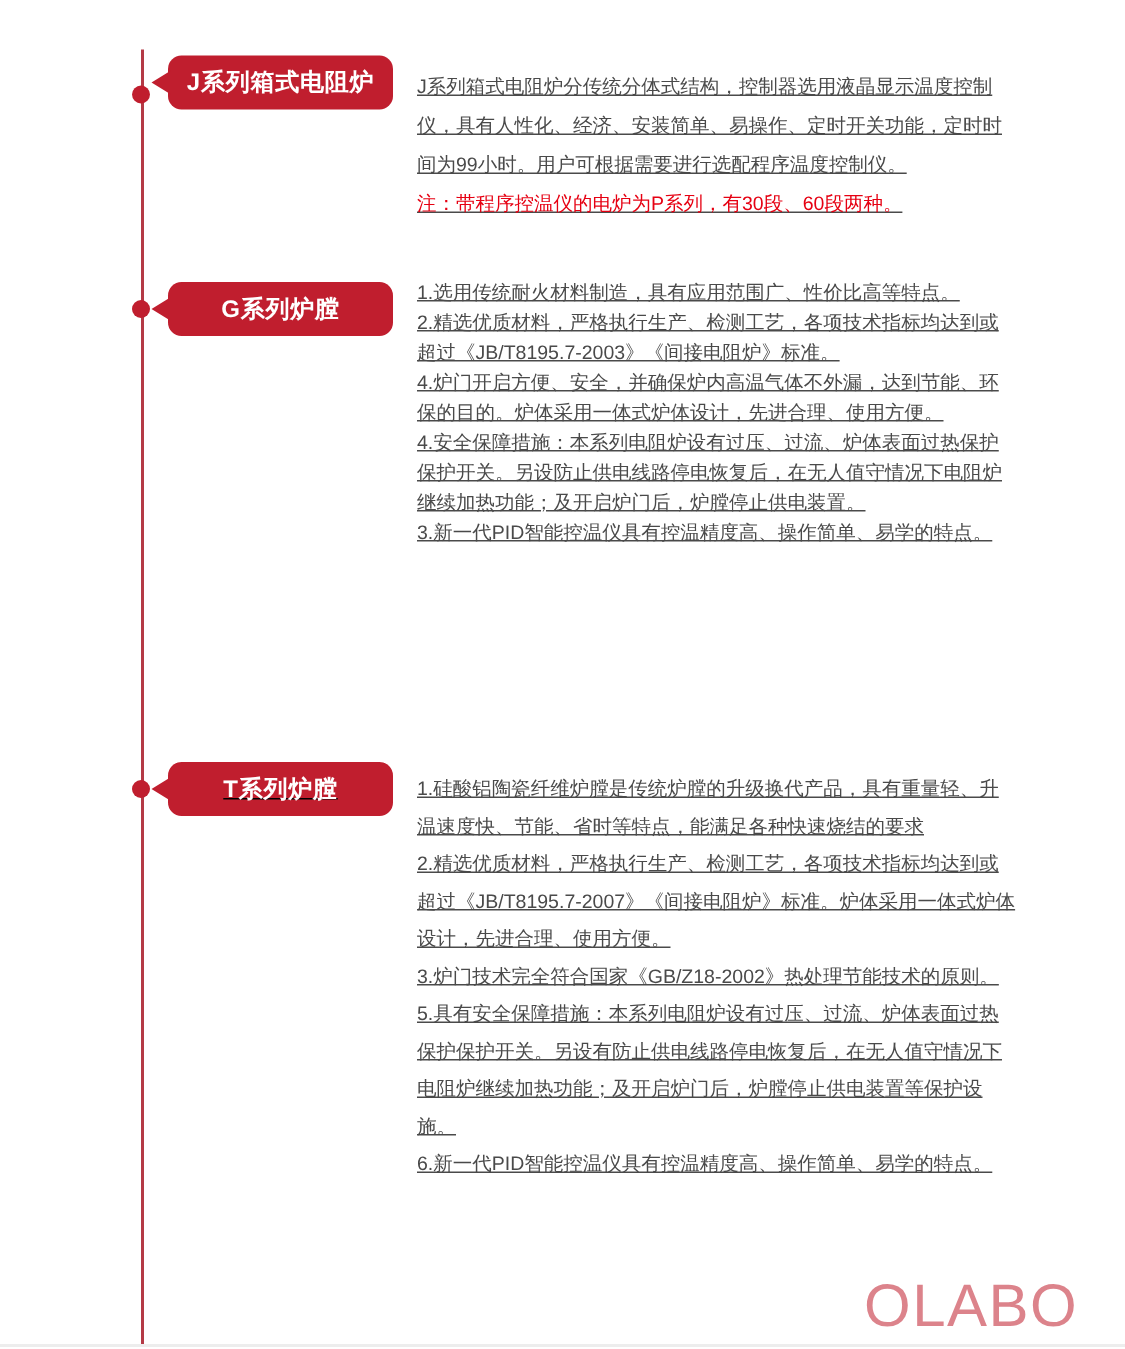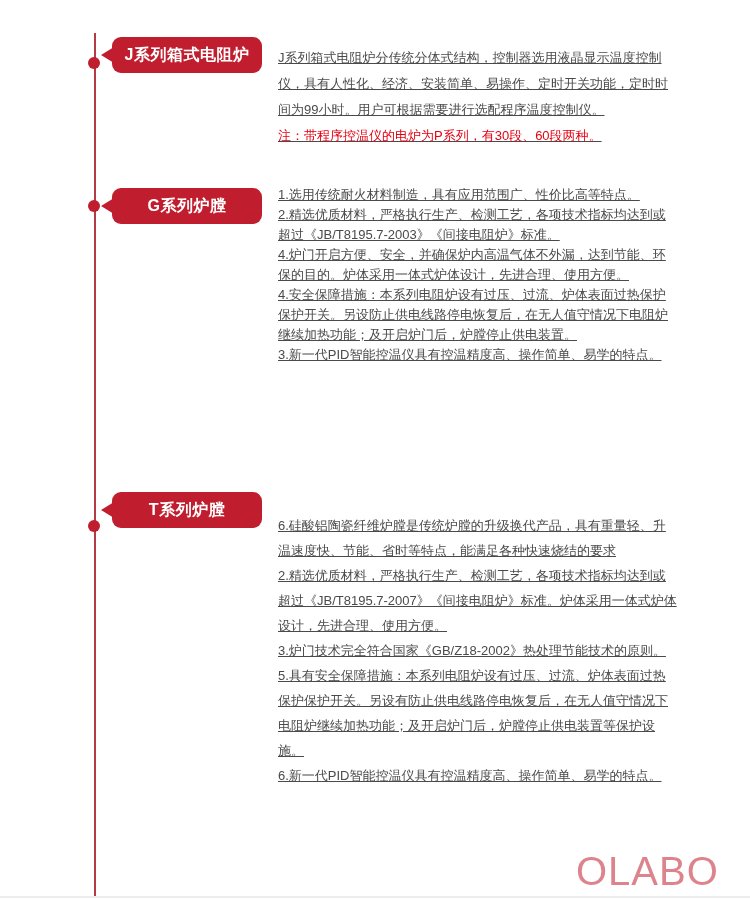--- a/index.html
+++ b/index.html
@@ -71,21 +71,21 @@
     left:576px;top:851px;
     font-size:40px;
     font-weight:normal;
     letter-spacing:1px;
     color:#c01e2e;
     opacity:0.55;
     line-height:1;
   }
   .dot-1{top:57px;}  .ribbon-1{top:37px;}
   .dot-2{top:200px;} .ribbon-2{top:188px;text-align:right;}
-  .dot-3{top:520px;} .ribbon-3{top:492px;}
+  .dot-3{top:520px;} .ribbon-3{top:508px;text-decoration:underline;}
 </style>
 </head>
 <body>
 
 <div class="page">
 
   <div class="rail-line"></div>
 
   <div class="dot dot-1"></div>
   <div class="ribbon ribbon-1">
@@ -106,21 +106,21 @@
     <p>4.炉门开启方便、安全，并确保炉内高温气体不外漏，达到节能、环保的目的。炉体采用一体式炉体设计，先进合理、使用方便。</p>
     <p>4.安全保障措施：本系列电阻炉设有过压、过流、炉体表面过热保护保护开关。另设防止供电线路停电恢复后，在无人值守情况下电阻炉继续加热功能；及开启炉门后，炉膛停止供电装置。</p>
     <p>3.新一代PID智能控温仪具有控温精度高、操作简单、易学的特点。</p>
   </div>
 
   <div class="dot dot-3"></div>
   <div class="ribbon ribbon-3">
     <span class="ribbon-label">T系列炉膛</span>
   </div>
   <div class="textblock tb-3">
-    <p>6.硅酸铝陶瓷纤维炉膛是传统炉膛的升级换代产品，具有重量轻、升温速度快、节能、省时等特点，能满足各种快速烧结的要求</p>
+    <p>1.硅酸铝陶瓷纤维炉膛是传统炉膛的升级换代产品，具有重量轻、升温速度快、节能、省时等特点，能满足各种快速烧结的要求</p>
     <p>2.精选优质材料，严格执行生产、检测工艺，各项技术指标均达到或超过《JB/T8195.7-2007》《间接电阻炉》标准。炉体采用一体式炉体设计，先进合理、使用方便。</p>
     <p>3.炉门技术完全符合国家《GB/Z18-2002》热处理节能技术的原则。</p>
     <p>5.具有安全保障措施：本系列电阻炉设有过压、过流、炉体表面过热保护保护开关。另设有防止供电线路停电恢复后，在无人值守情况下电阻炉继续加热功能；及开启炉门后，炉膛停止供电装置等保护设施。</p>
     <p>6.新一代PID智能控温仪具有控温精度高、操作简单、易学的特点。</p>
   </div>
 
   <div class="watermark">OLABO</div>
 
   <div class="bottom-divider"></div>
 

